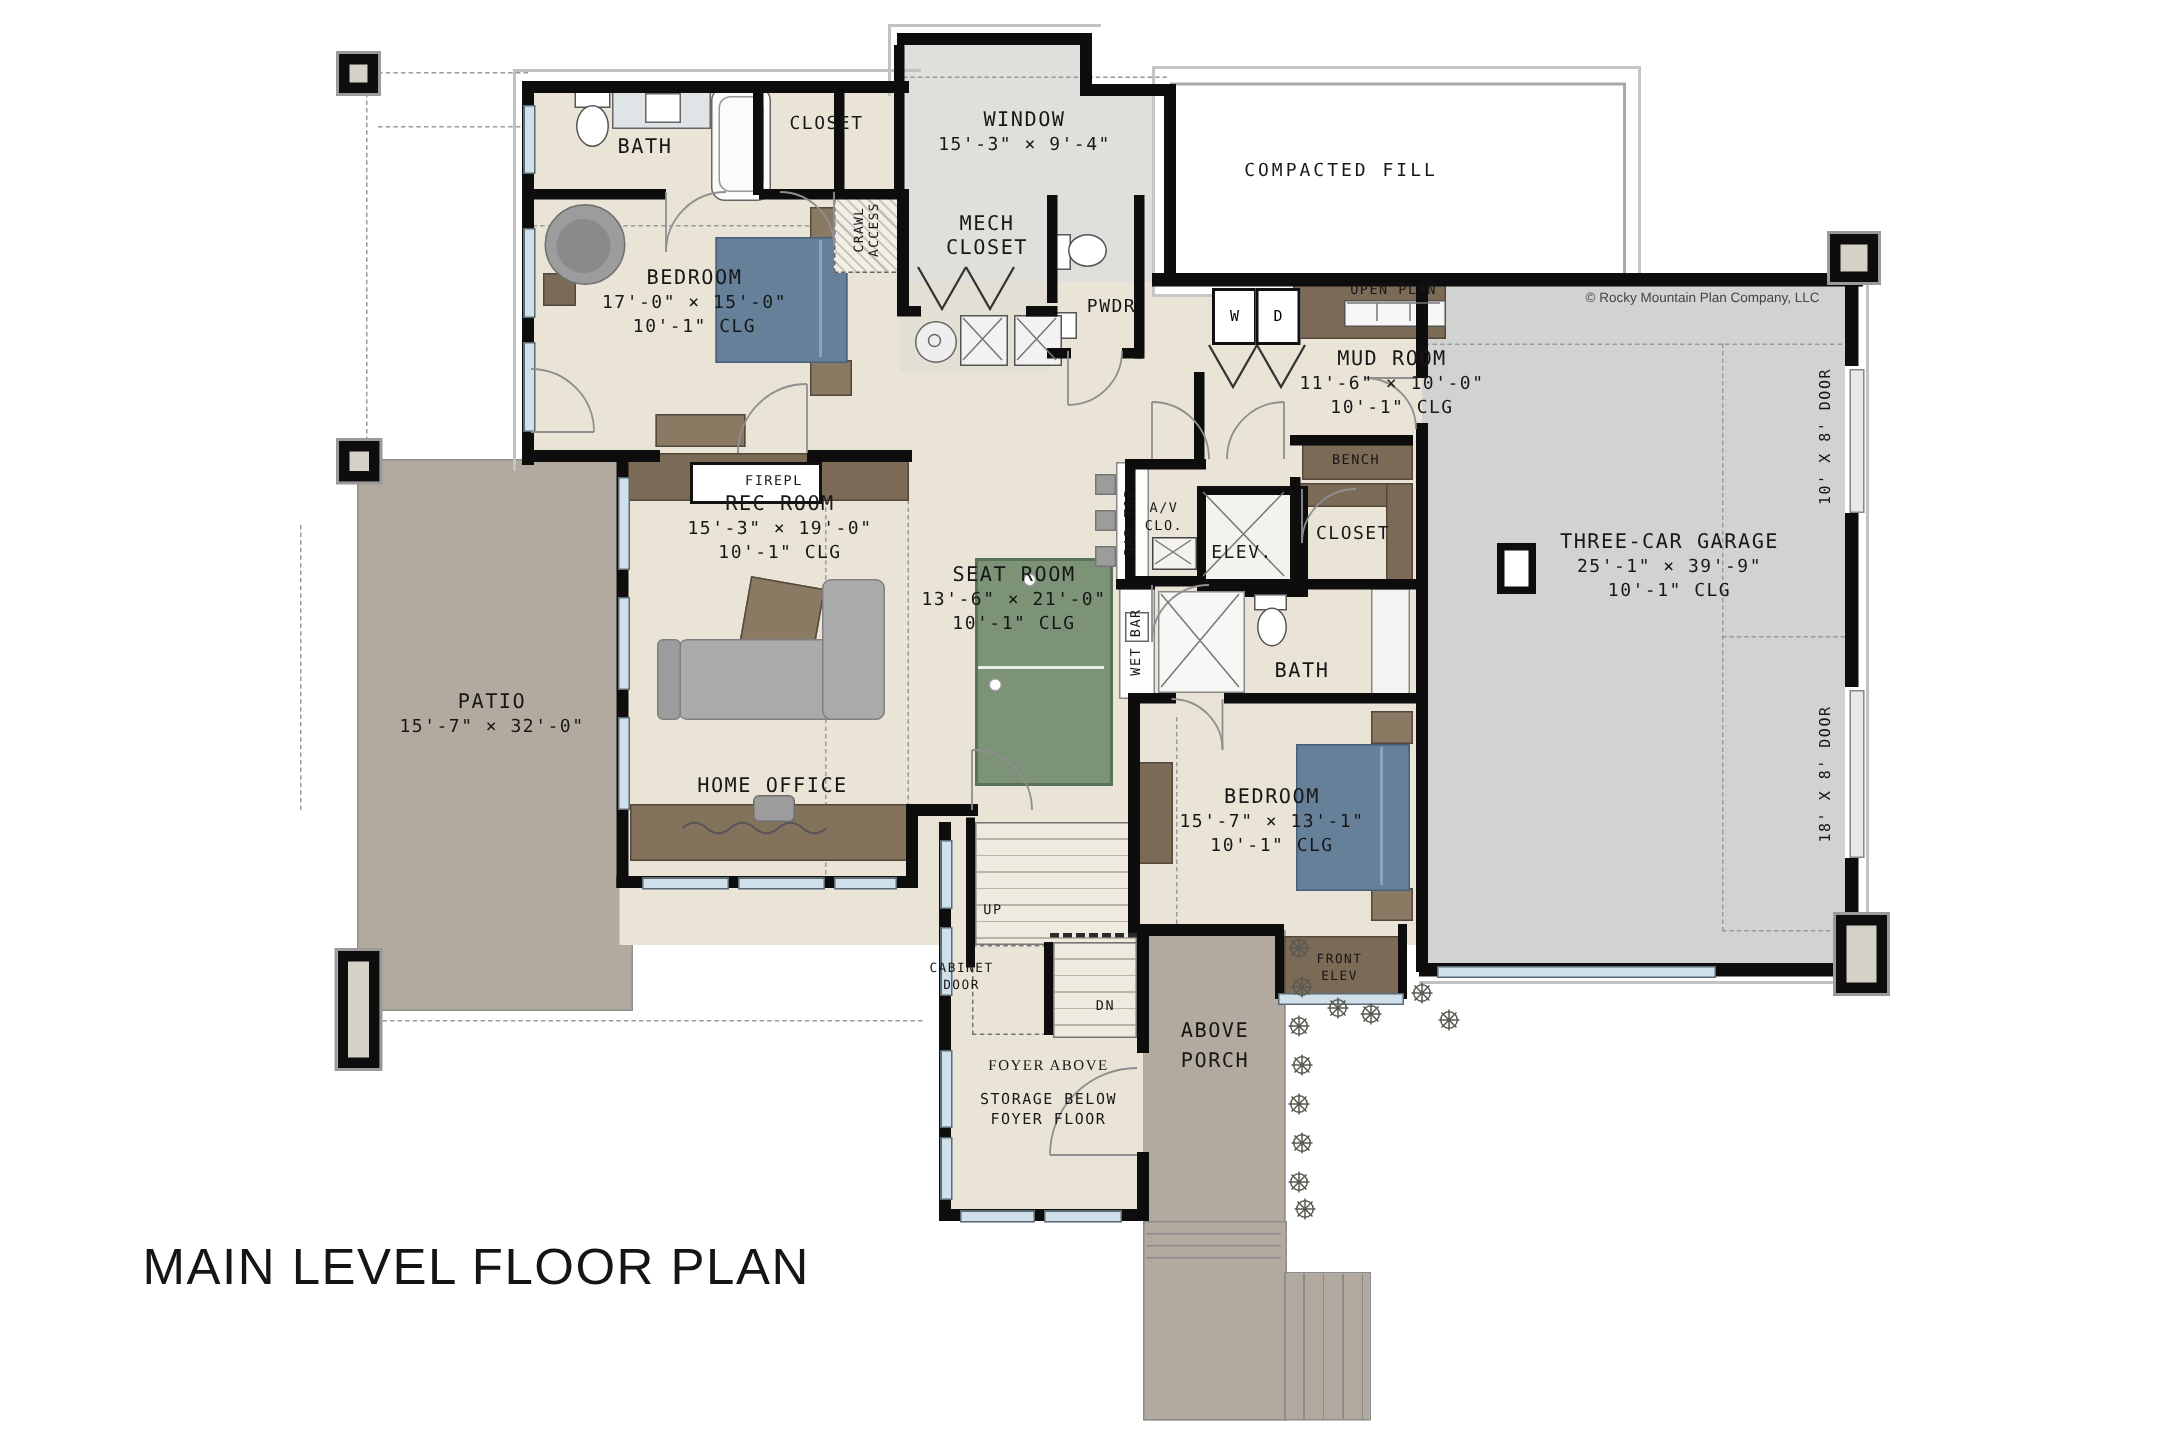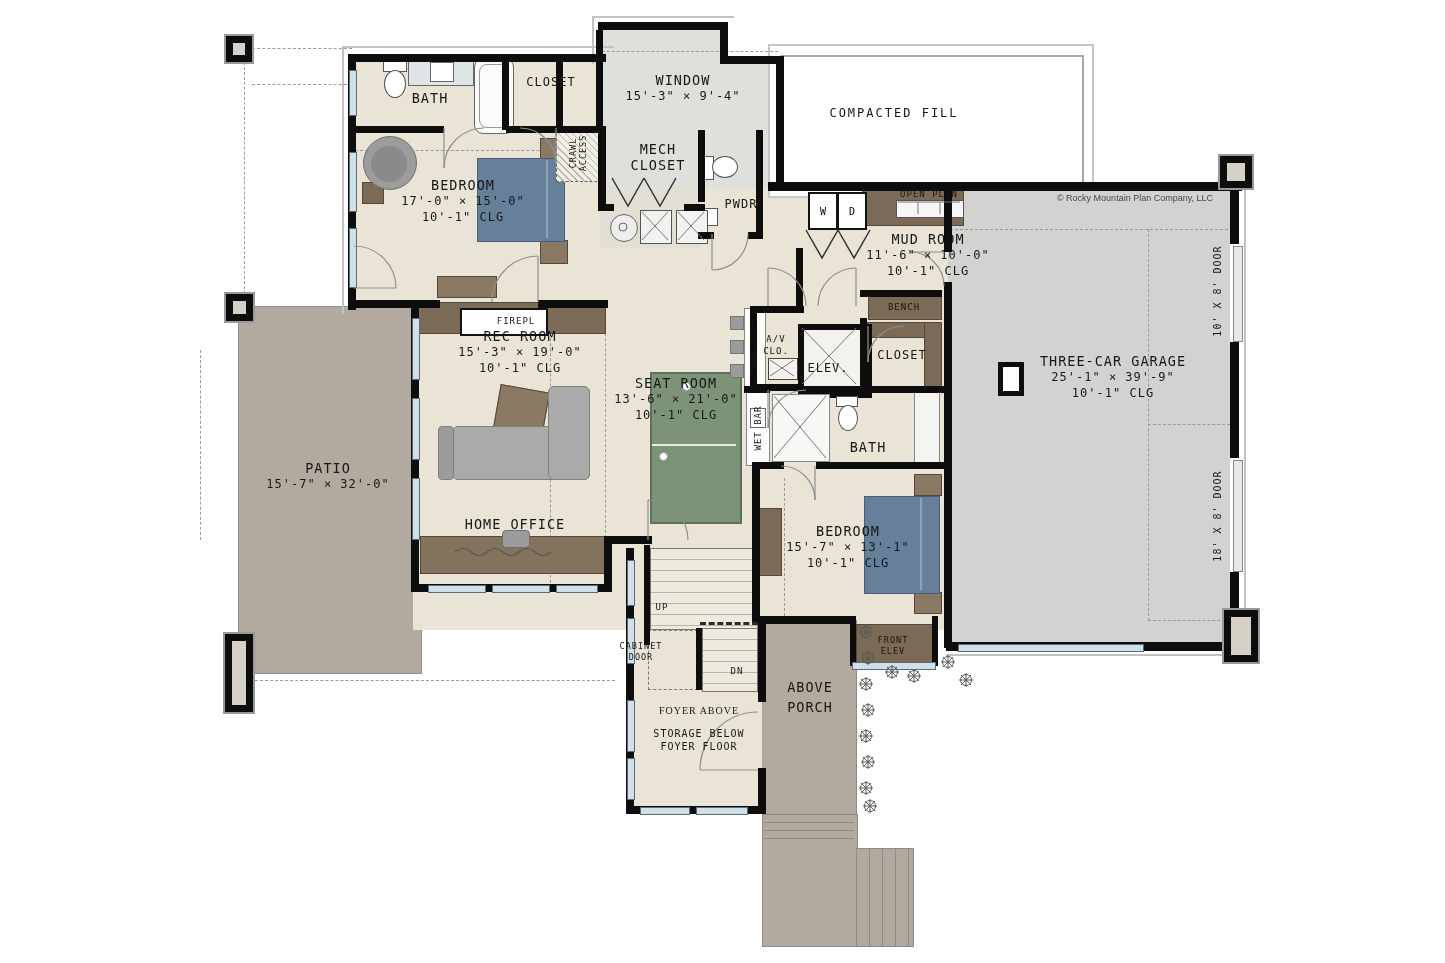--- a/index.html
+++ b/index.html
@@ -367,13 +367,14 @@
   <div class="lb s10" style="left:699px;top:711px;font-family:Liberation Serif, serif;">FOYER ABOVE</div>
   <div class="lb" style="left:699px;top:740px;line-height:13px;">
     <div class="s10">STORAGE BELOW</div>
     <div class="s10">FOYER FLOOR</div>
   </div>
   <div class="lb" style="left:810px;top:697px;line-height:20px;">
     <div class="s14">ABOVE</div>
     <div class="s14">PORCH</div>
   </div>
   <div id="copyright">© Rocky Mountain Plan Company, LLC</div>
+  <div id="title">MAIN LEVEL FLOOR PLAN</div>
 </div>
 
 </body></html>

